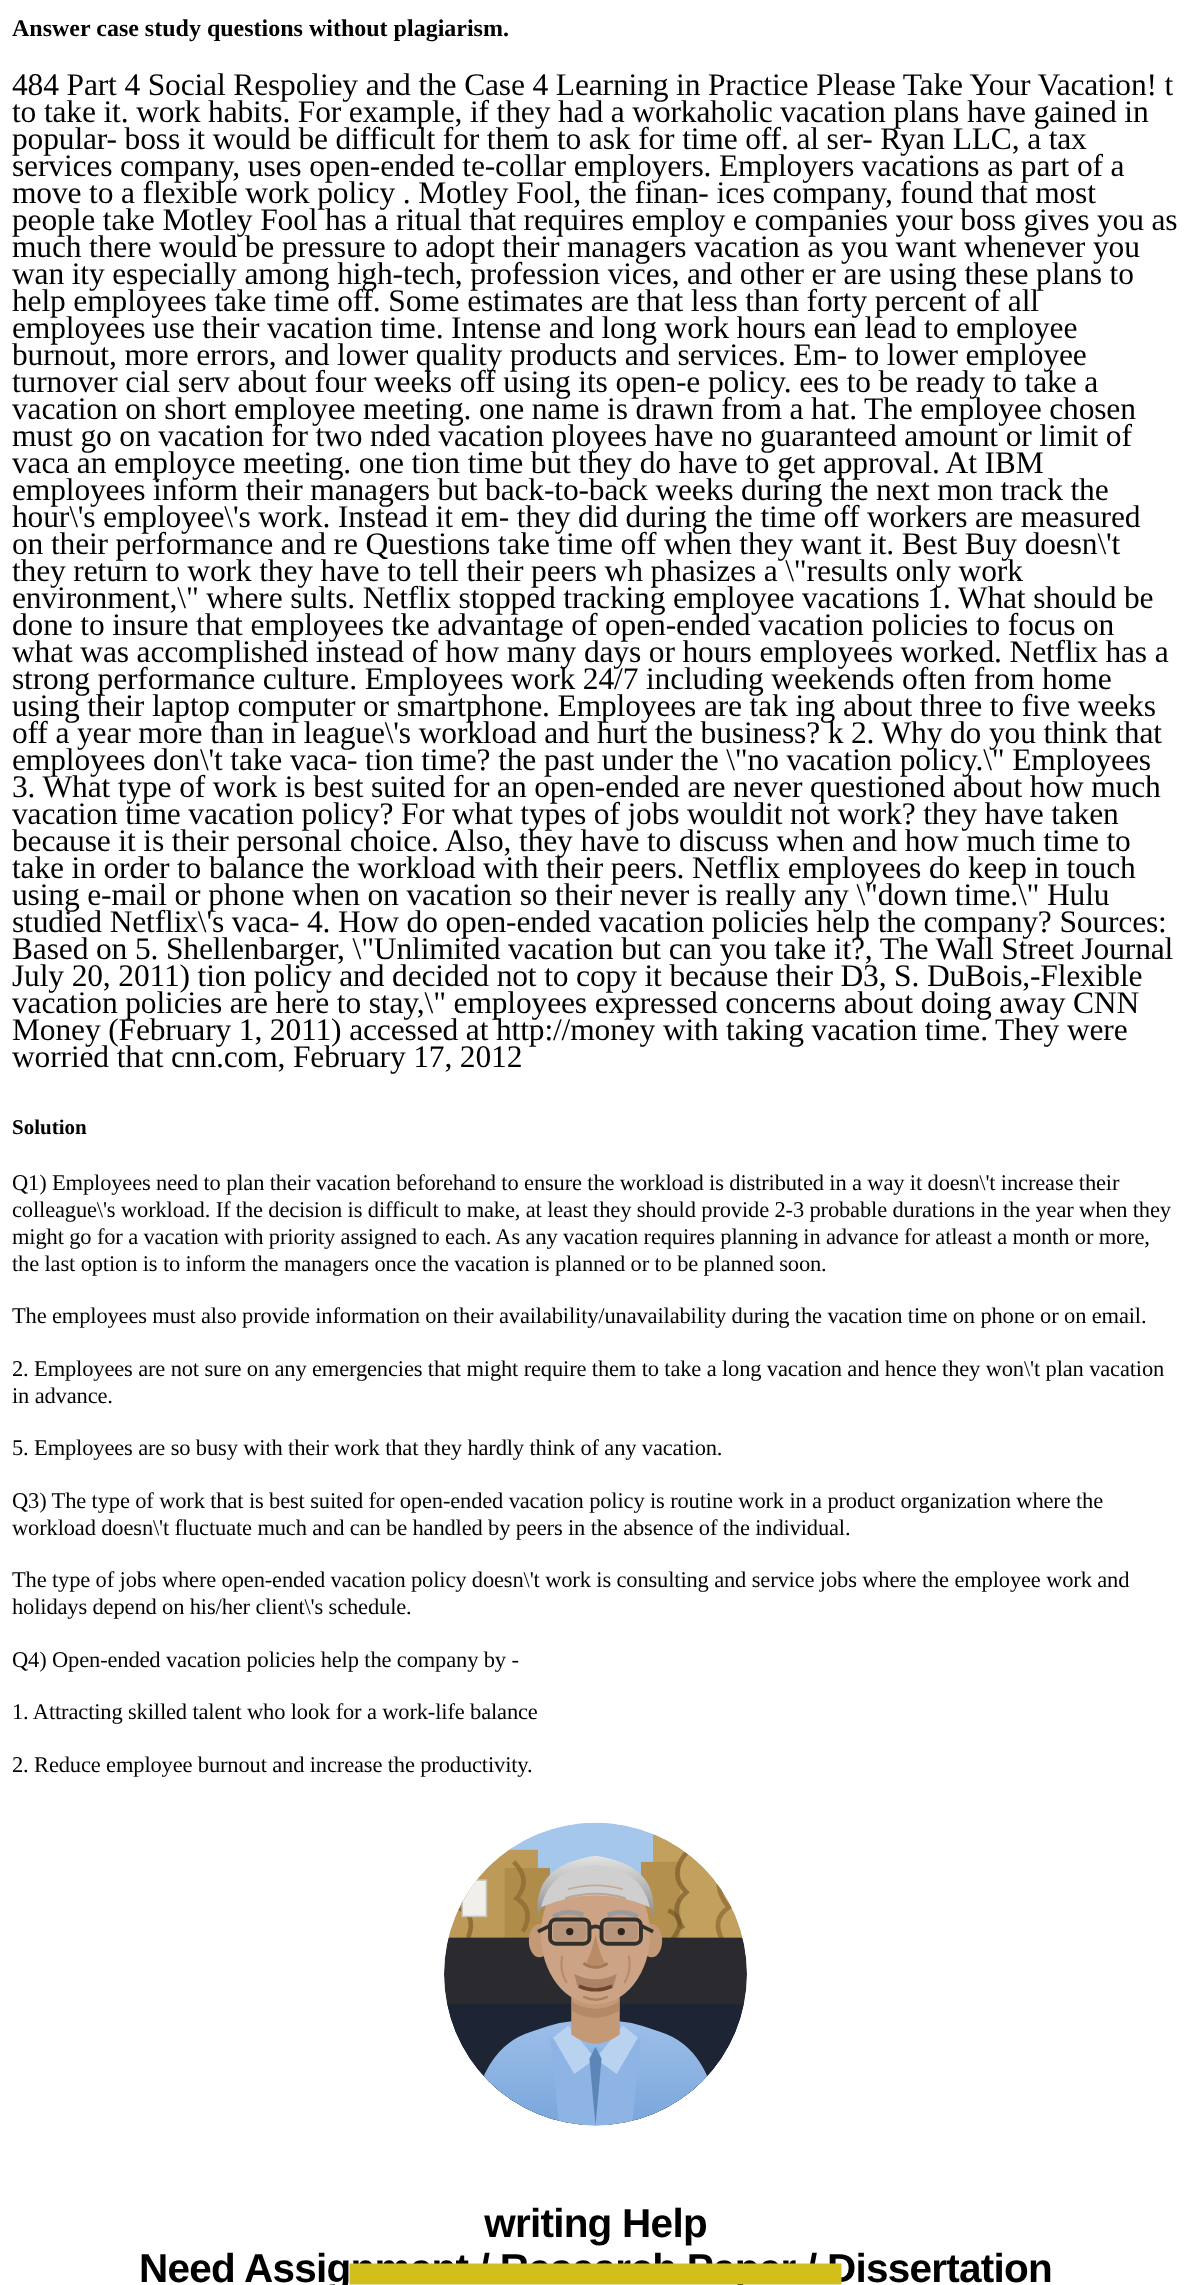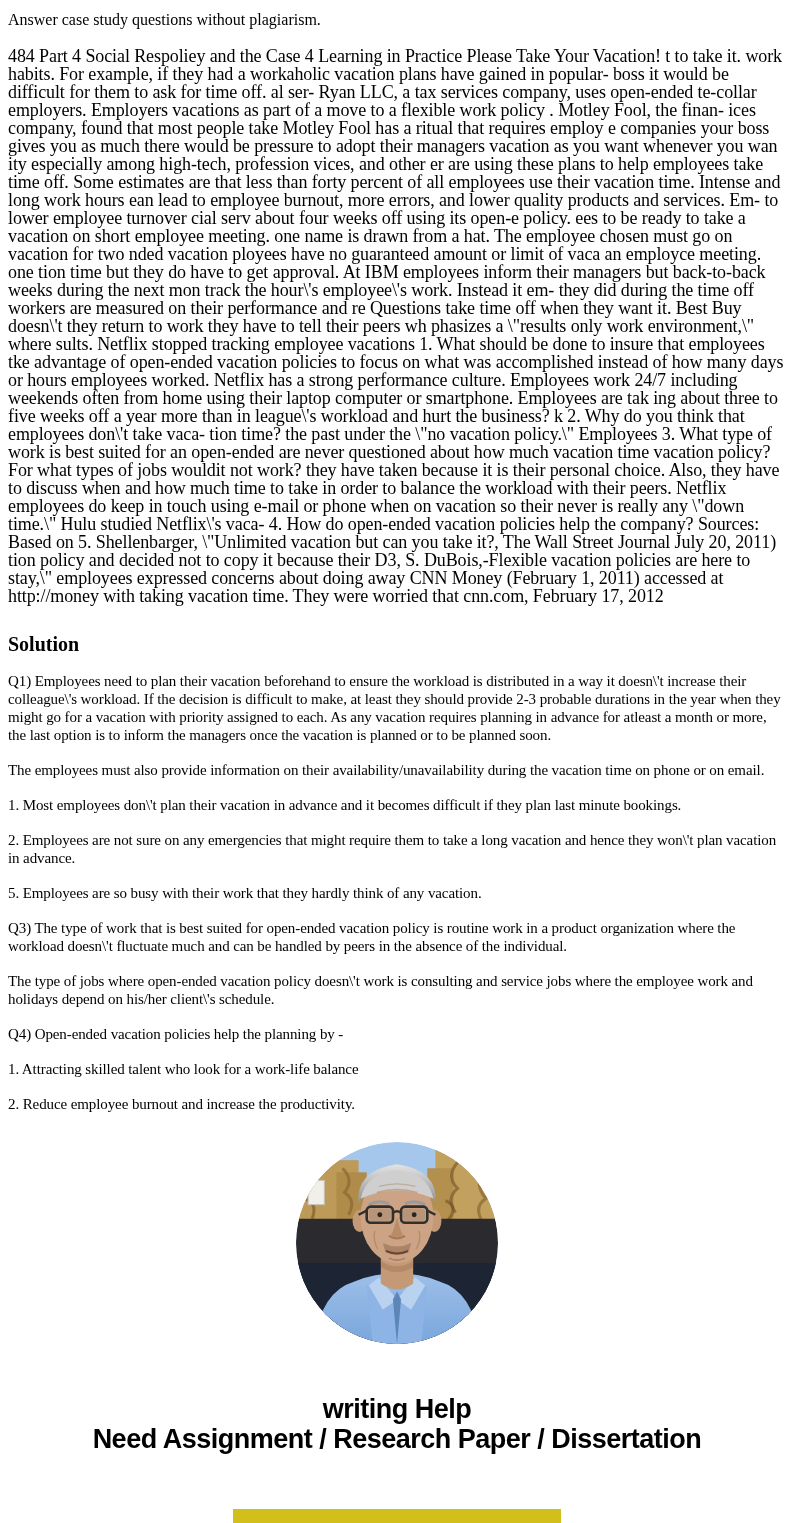--- a/index.html
+++ b/index.html
@@ -11,32 +11,32 @@
     font-family: "Liberation Serif", serif;
     position: relative;
     overflow-x: hidden;
   }
   .content {
     padding: 0 8px;
   }
   .doc-title {
     font-size: 16px;
     line-height: 19px;
-    font-weight: normal;
+    font-weight: bold;
     margin: 10px 0 0 0;
   }
   .case-text {
     margin: 18px 0 0 0;
-    font-size: 18px;
+    font-size: 21px;
     line-height: 18px;
     letter-spacing: -0.1px;
     text-align: left;
   }
   .solution-heading {
-    font-size: 20px;
+    font-size: 14px;
     line-height: 21px;
     font-weight: bold;
     margin: 29px 0 0 0;
   }
   .solution-paras p {
     margin: 17px 0 0 0;
     font-size: 15px;
     line-height: 18px;
     letter-spacing: -0.1px;
   }
@@ -76,26 +76,25 @@
 
   <h1 class="doc-title">Answer case study questions without plagiarism.</h1>
 
   <p class="case-text">484 Part 4 Social Respoliey and the Case 4 Learning in Practice Please Take Your Vacation! t to take it. work habits. For example, if they had a workaholic vacation plans have gained in popular- boss it would be difficult for them to ask for time off. al ser- Ryan LLC, a tax services company, uses open-ended te-collar employers. Employers vacations as part of a move to a flexible work policy . Motley Fool, the finan- ices company, found that most people take Motley Fool has a ritual that requires employ e companies your boss gives you as much there would be pressure to adopt their managers vacation as you want whenever you wan ity especially among high-tech, profession vices, and other er are using these plans to help employees take time off. Some estimates are that less than forty percent of all employees use their vacation time. Intense and long work hours ean lead to employee burnout, more errors, and lower quality products and services. Em- to lower employee turnover cial serv about four weeks off using its open-e policy. ees to be ready to take a vacation on short employee meeting. one name is drawn from a hat. The employee chosen must go on vacation for two nded vacation ployees have no guaranteed amount or limit of vaca an employce meeting. one tion time but they do have to get approval. At IBM employees inform their managers but back-to-back weeks during the next mon track the hour\'s employee\'s work. Instead it em- they did during the time off workers are measured on their performance and re Questions take time off when they want it. Best Buy doesn\'t they return to work they have to tell their peers wh phasizes a \"results only work environment,\" where sults. Netflix stopped tracking employee vacations 1. What should be done to insure that employees tke advantage of open-ended vacation policies to focus on what was accomplished instead of how many days or hours employees worked. Netflix has a strong performance culture. Employees work 24/7 including weekends often from home using their laptop computer or smartphone. Employees are tak ing about three to five weeks off a year more than in league\'s workload and hurt the business? k 2. Why do you think that employees don\'t take vaca- tion time? the past under the \"no vacation policy.\" Employees 3. What type of work is best suited for an open-ended are never questioned about how much vacation time vacation policy? For what types of jobs wouldit not work? they have taken because it is their personal choice. Also, they have to discuss when and how much time to take in order to balance the workload with their peers. Netflix employees do keep in touch using e-mail or phone when on vacation so their never is really any \"down time.\" Hulu studied Netflix\'s vaca- 4. How do open-ended vacation policies help the company? Sources: Based on 5. Shellenbarger, \"Unlimited vacation but can you take it?, The Wall Street Journal July 20, 2011) tion policy and decided not to copy it because their D3, S. DuBois,-Flexible vacation policies are here to stay,\" employees expressed concerns about doing away CNN Money (February 1, 2011) accessed at http://money with taking vacation time. They were worried that cnn.com, February 17, 2012</p>
 
   <h2 class="solution-heading">Solution</h2>
 
   <div class="solution-paras">
       <p>Q1) Employees need to plan their vacation beforehand to ensure the workload is distributed in a way it doesn\'t increase their colleague\'s workload. If the decision is difficult to make, at least they should provide 2-3 probable durations in the year when they might go for a vacation with priority assigned to each. As any vacation requires planning in advance for atleast a month or more, the last option is to inform the managers once the vacation is planned or to be planned soon.</p>
       <p>The employees must also provide information on their availability/unavailability during the vacation time on phone or on email.</p>
-      <p>1. Most employees don\'t plan their vacation in advance and it becomes difficult if they plan last minute bookings.</p>
       <p>2. Employees are not sure on any emergencies that might require them to take a long vacation and hence they won\'t plan vacation in advance.</p>
       <p>5. Employees are so busy with their work that they hardly think of any vacation.</p>
       <p>Q3) The type of work that is best suited for open-ended vacation policy is routine work in a product organization where the workload doesn\'t fluctuate much and can be handled by peers in the absence of the individual.</p>
       <p>The type of jobs where open-ended vacation policy doesn\'t work is consulting and service jobs where the employee work and holidays depend on his/her client\'s schedule.</p>
-      <p>Q4) Open-ended vacation policies help the planning by -</p>
+      <p>Q4) Open-ended vacation policies help the company by -</p>
       <p>1. Attracting skilled talent who look for a work-life balance</p>
       <p>2. Reduce employee burnout and increase the productivity.</p>
     </div>
 
   <div class="avatar-wrap">
     <svg class="avatar-circle" viewBox="0 0 200 200" xmlns="http://www.w3.org/2000/svg">
       <defs>
         <clipPath id="circleClip">
             <circle cx="100" cy="100" r="100"></circle>
           </clipPath>

